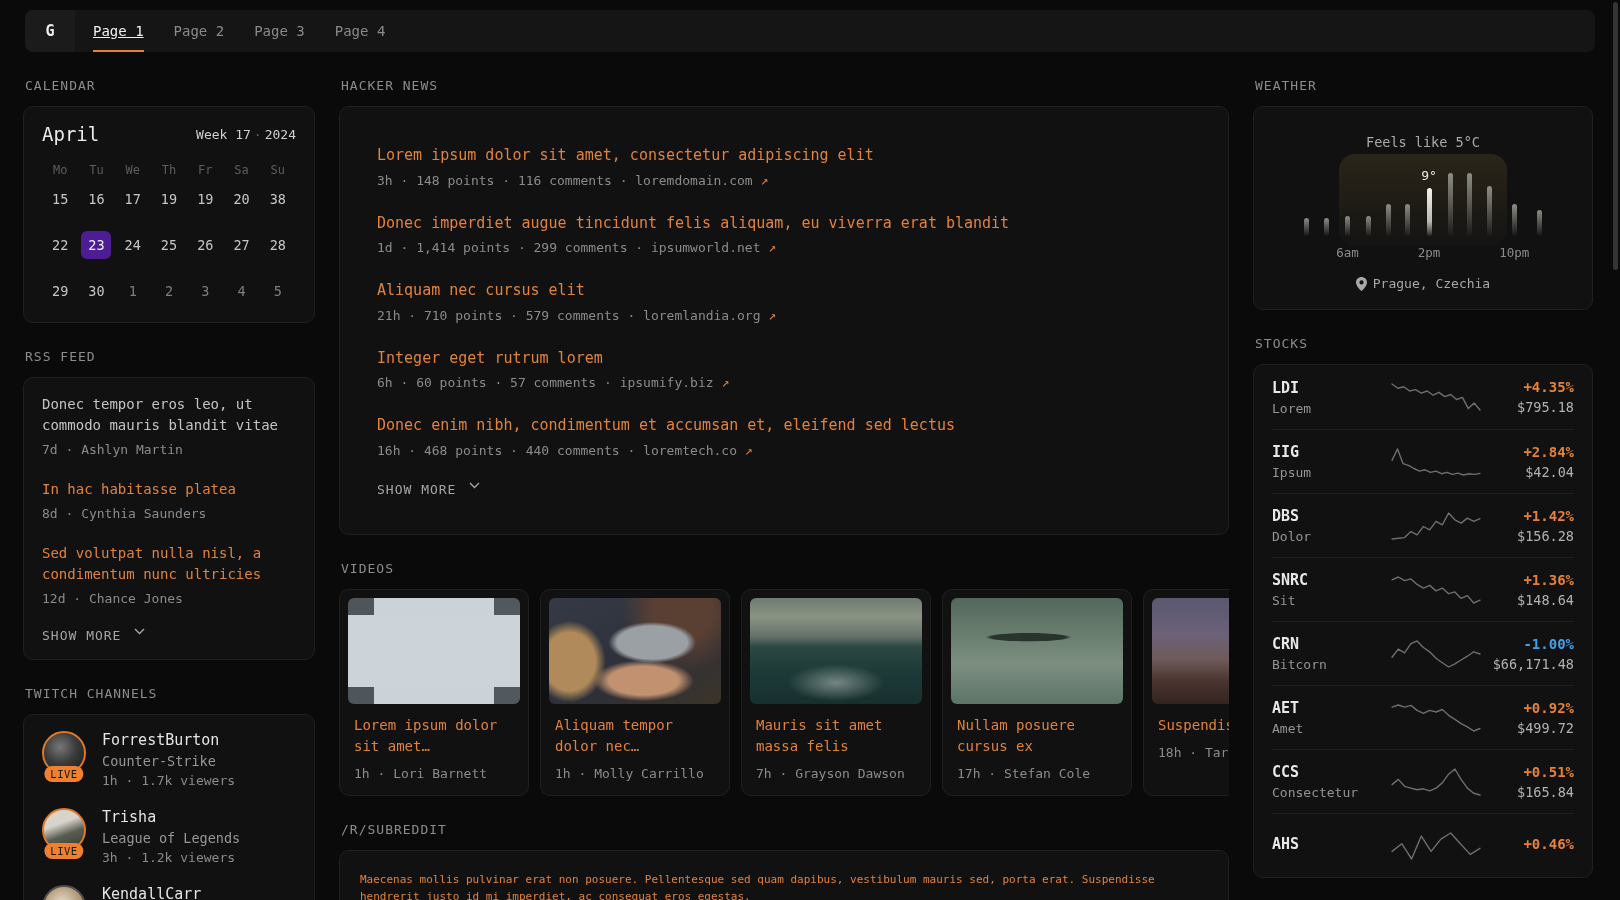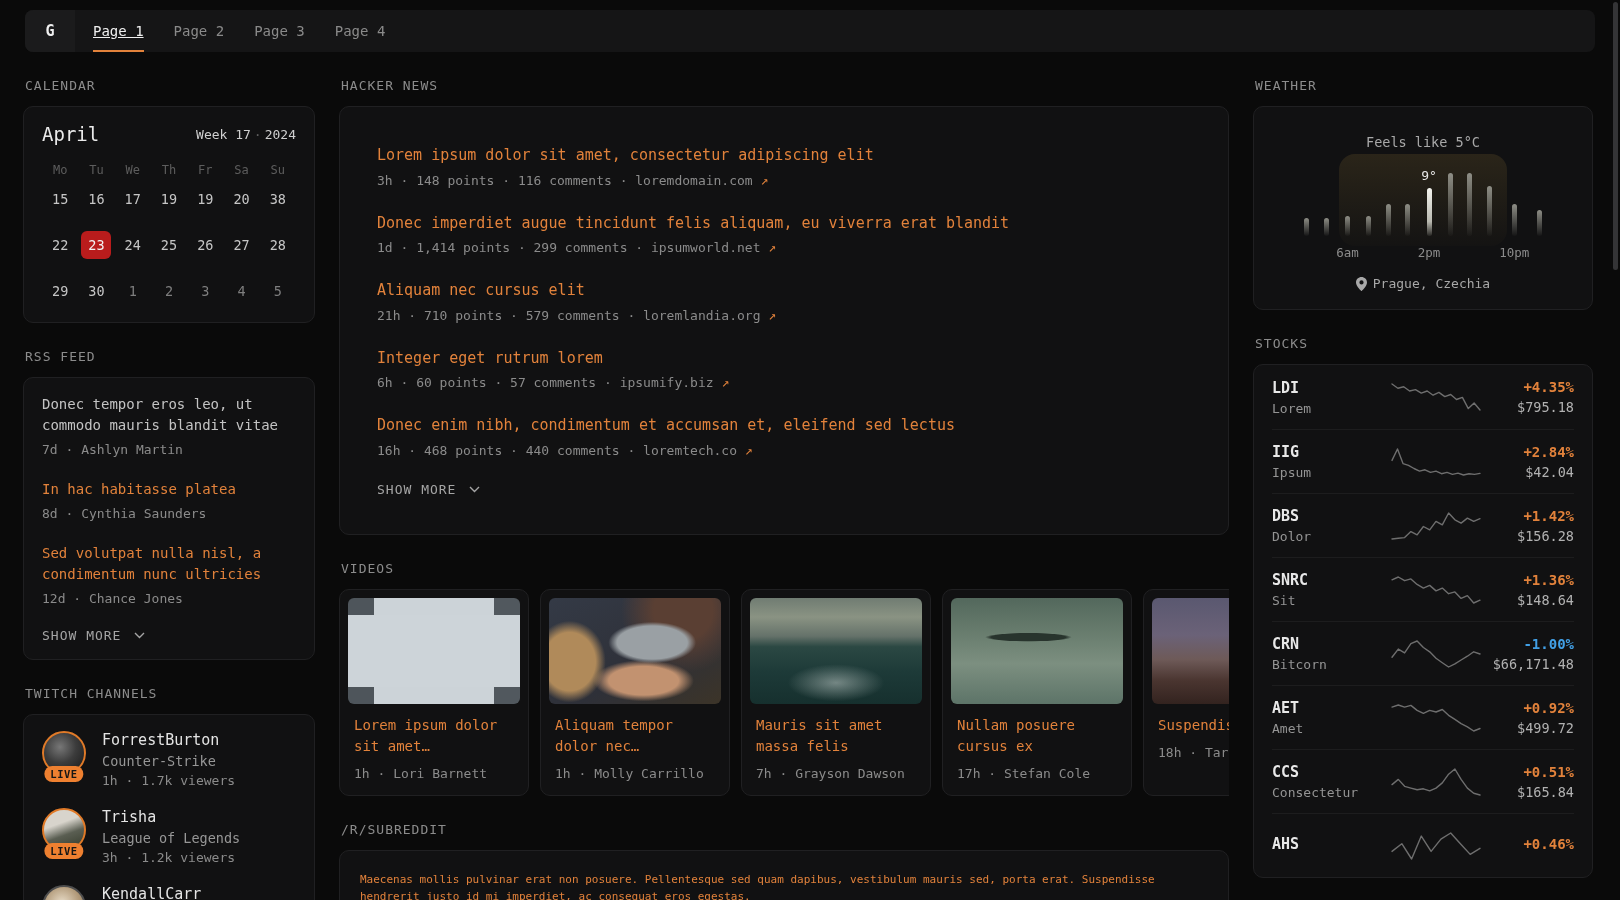--- a/index.html
+++ b/index.html
@@ -33,45 +33,45 @@
   .card{background:var(--card);border:1px solid var(--border);border-radius:10px;padding:16px 18px;}
   
   .cal-head{display:flex;justify-content:space-between;align-items:center;margin-bottom:12px;}
   .cal-month{font-size:19px;color:#eaeaea;}
   .cal-week{font-size:13px;color:#cfcfcf;}
   .cal-week .sep{color:#5f5f5f;padding:0 3px;}
   .cal-grid{display:grid;grid-template-columns:repeat(7,1fr);row-gap:15px;text-align:center;}
   .dow{font-size:12px;color:#5d5d5d;height:26px;line-height:26px;}
   .day{font-size:13.5px;color:#c6c6c6;height:31px;display:flex;align-items:center;justify-content:center;}
   .day.outside{color:#7e7e7e;}
-  .day.selected span{background:#b91c1c;color:#f2f2f2;border-radius:6px;width:30px;height:28px;
+  .day.selected span{background:#4c1d95;color:#f2f2f2;border-radius:6px;width:30px;height:28px;
     display:flex;align-items:center;justify-content:center;}
   
   .feed-item{margin-bottom:22px;}
   .feed-item:last-of-type{margin-bottom:18px;}
   .link-title{color:var(--accent);font-size:14px;line-height:1.5;cursor:pointer;display:block;}
   .link-title.muted{color:#c4c4c4;}
   .meta{color:#8b8b8b;font-size:13px;margin-top:6px;}
   .arrow{color:var(--accent);}
-  .show-more{color:#a5a5a5;font-size:13px;letter-spacing:1px;display:flex;align-items:center;gap:13px;cursor:pointer;}
+  .show-more{color:#a5a5a5;font-size:13px;letter-spacing:1px;display:flex;align-items:flex-start;gap:13px;cursor:pointer;}
   .show-more svg{stroke:#a5a5a5;}
   
   .hn-card{padding:37px;}
   .hn-item{margin-bottom:24px;}
   .hn-title{font-size:15px;}
   
   .tw-row{display:flex;align-items:flex-start;margin-bottom:20px;cursor:pointer;}
   .tw-av-wrap{position:relative;flex:none;margin-right:16px;}
   .tw-av{width:44px;height:44px;border-radius:50%;border:2px solid #e07a28;}
   .tw-av.offline{border-color:#4e4e4e;}
   .av1{background:radial-gradient(circle at 40% 35%, #777 0%, #3c3c3c 45%, #202020 85%);}
   .av2{background:linear-gradient(160deg,#d8d4cc 0 35%,#5a5e52 60%,#323828 100%);}
   .av3{background:radial-gradient(circle at 45% 40%, #e8dcc8 0%, #b09877 55%, #6a5a48 100%);}
   .live-badge{position:absolute;left:50%;transform:translateX(-50%);bottom:-7px;background:var(--badge);
-    color:#161616;font-size:10.5px;font-weight:bold;padding:2px 6px;border-radius:8px;letter-spacing:.5px;}
+    color:#161616;font-size:10.5px;font-weight:normal;padding:2px 6px;border-radius:8px;letter-spacing:.5px;}
   .tw-name{color:#e4e4e4;font-size:15px;}
   .tw-game{color:#979797;font-size:13.5px;margin-top:4px;}
   .tw-meta{color:#8b8b8b;font-size:13px;margin-top:4px;}
   
   .video-row{display:flex;gap:11px;overflow:hidden;}
   .video-card{width:190px;flex:none;background:var(--card);border:1px solid var(--border);
     border-radius:10px;padding:8px 8px 14px;cursor:pointer;}
   .thumb{height:106px;border-radius:6px;}
   .v-title{margin:11px 6px 0;font-size:14px;line-height:1.5;color:var(--accent);
     display:-webkit-box;-webkit-line-clamp:2;-webkit-box-orient:vertical;overflow:hidden;}

